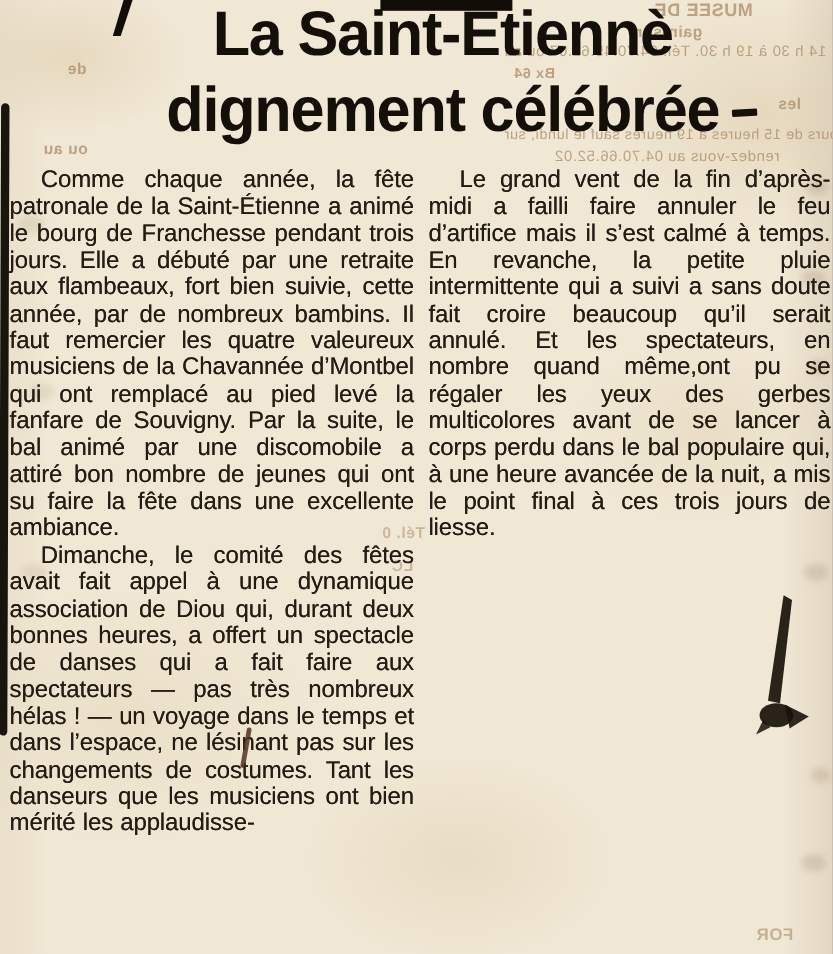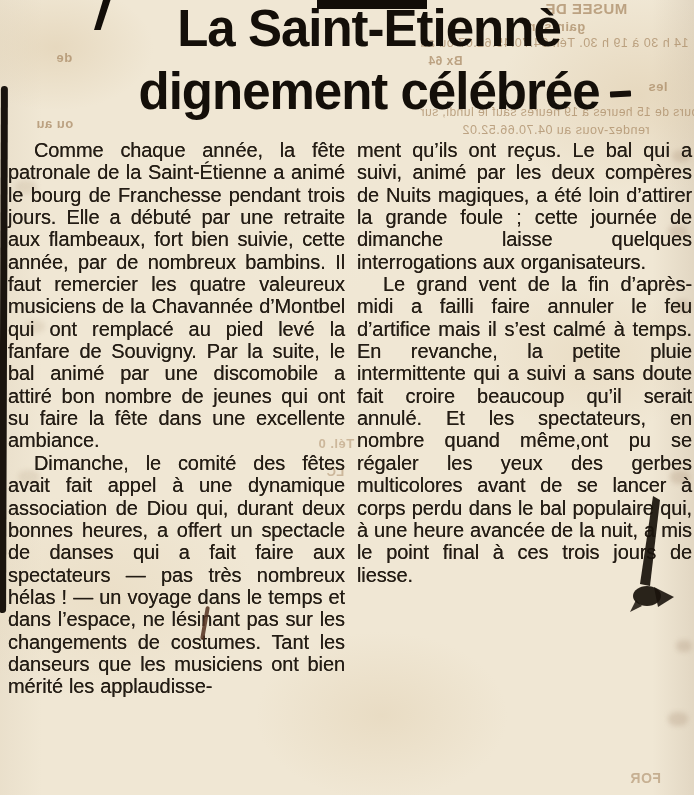--- a/index.html
+++ b/index.html
@@ -116,21 +116,20 @@
     <div>La Saint-Etiennè</div>
     <div>dignement célébrée</div>
   </div>
 
   <div class="col col-left">
     <p>Comme chaque année, la fête patronale de la Saint-Étienne a animé le bourg de Franchesse pendant trois jours. Elle a débuté par une retraite aux flambeaux, fort bien suivie, cette année, par de nombreux bambins. Il faut remercier les quatre valeureux musiciens de la Chavannée d’Montbel qui ont remplacé au pied levé la fanfare de Souvigny. Par la suite, le bal animé par une discomobile a attiré bon nombre de jeunes qui ont su faire la fête dans une excellente ambiance.</p>
     <p>Dimanche, le comité des fêtes avait fait appel à une dynamique association de Diou qui, durant deux bonnes heures, a offert un spectacle de danses qui a fait faire aux spectateurs — pas très nombreux hélas ! — un voyage dans le temps et dans l’espace, ne lésinant pas sur les changements de costumes. Tant les danseurs que les musiciens ont bien mérité les applaudisse-</p>
   </div>
 
   <div class="col col-right">
-    <p class="cont">ment qu’ils ont reçus. Le bal qui a suivi, animé par les deux compères de Nuits magiques, a été loin d’attirer la grande foule ; cette journée de dimanche laisse quelques interrogations aux organisateurs.</p>
     <p>Le grand vent de la fin d’après-midi a failli faire annuler le feu d’artifice mais il s’est calmé à temps. En revanche, la petite pluie intermittente qui a suivi a sans doute fait croire beaucoup qu’il serait annulé. Et les spectateurs, en nombre quand même,ont pu se régaler les yeux des gerbes multicolores avant de se lancer à corps perdu dans le bal populaire qui, à une heure avancée de la nuit, a mis le point final à ces trois jours de liesse.</p>
   </div>
 
   <div class="left-bar"></div>
   <div class="top-bar"></div>
   <div class="l-flag"></div>
   <div class="title-dash"></div>
   <div class="small-stroke"></div>
 
   <svg class="pen-mark" viewBox="0 0 60 135">

